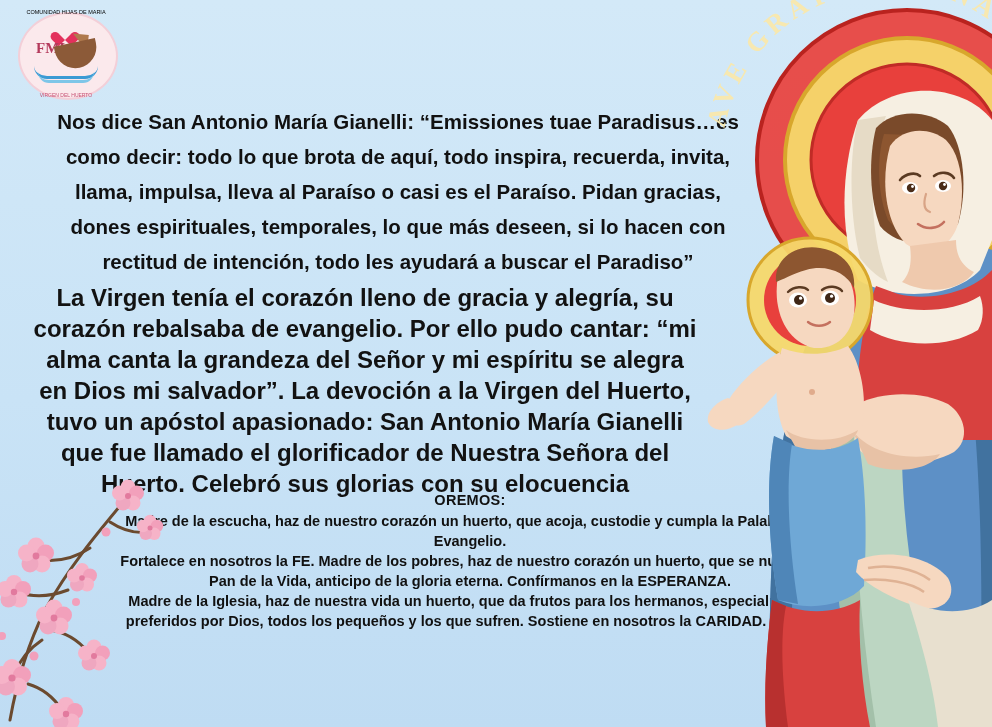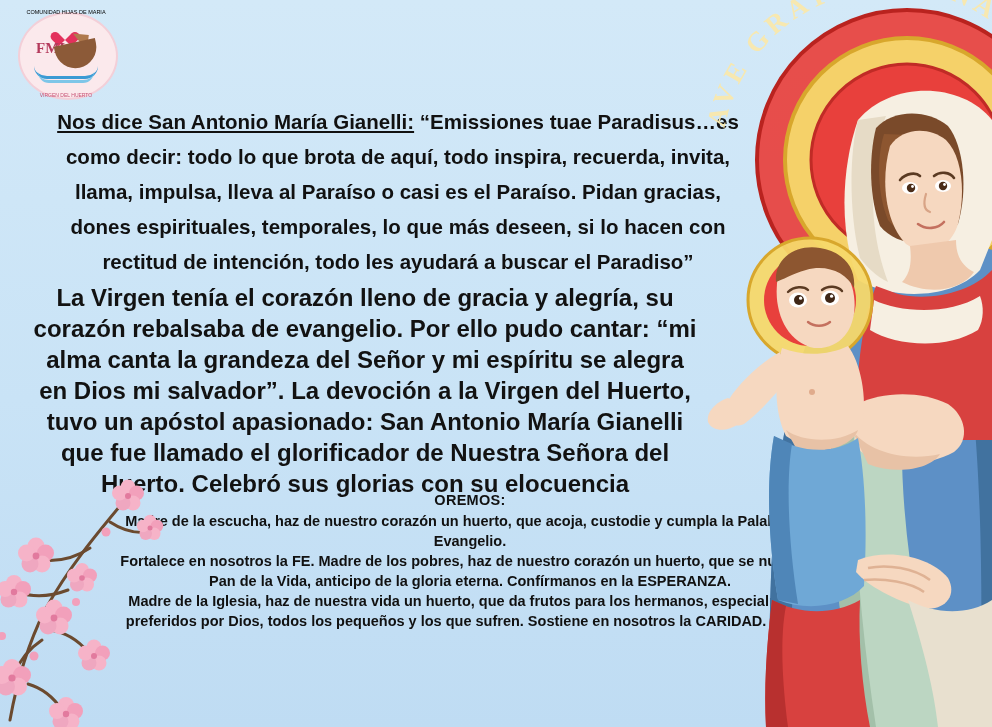--- a/index.html
+++ b/index.html
@@ -168,21 +168,20 @@
     top: 104px;
     width: 700px;
     text-align: center;
     font-family: "Liberation Sans", sans-serif;
     font-size: 20.5px;
     line-height: 35px;
     color: #111;
     font-weight: 600;
   }
   #para1 .lead {
-    text-decoration: underline;
     font-weight: bold;
   }
 
   
   #para2 {
     position: absolute;
     left: 30px;
     top: 282px;
     width: 670px;
     text-align: center;

